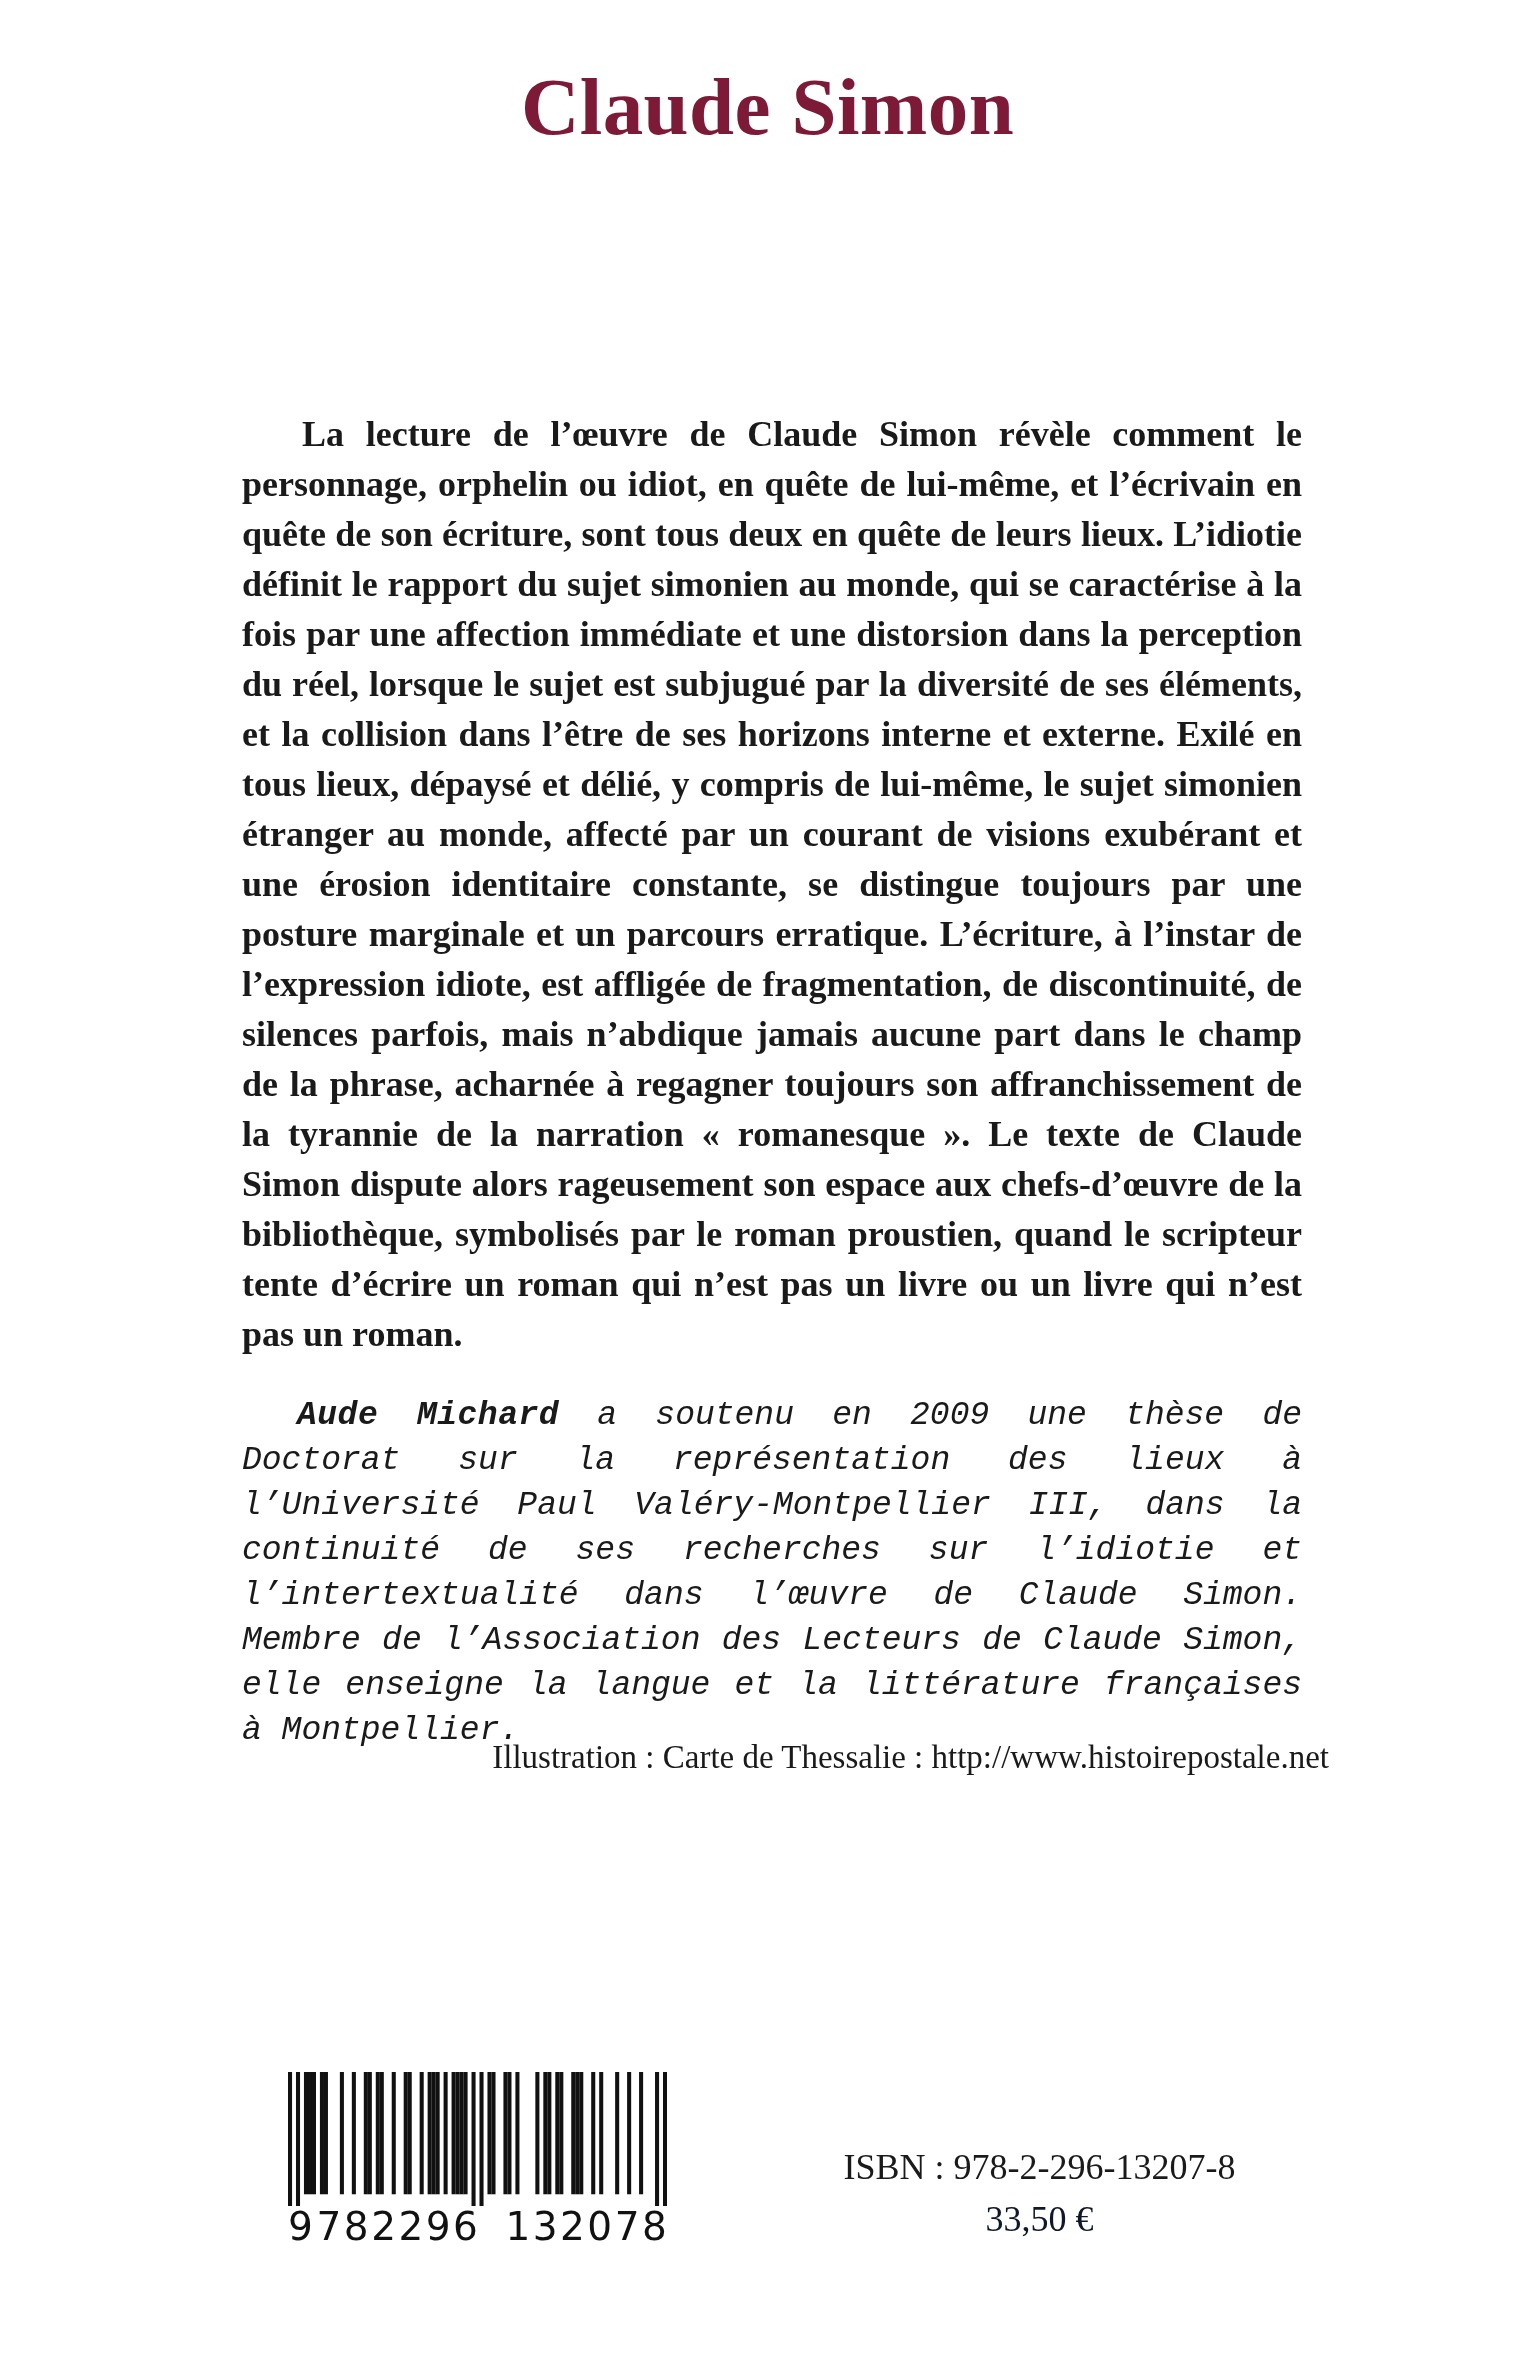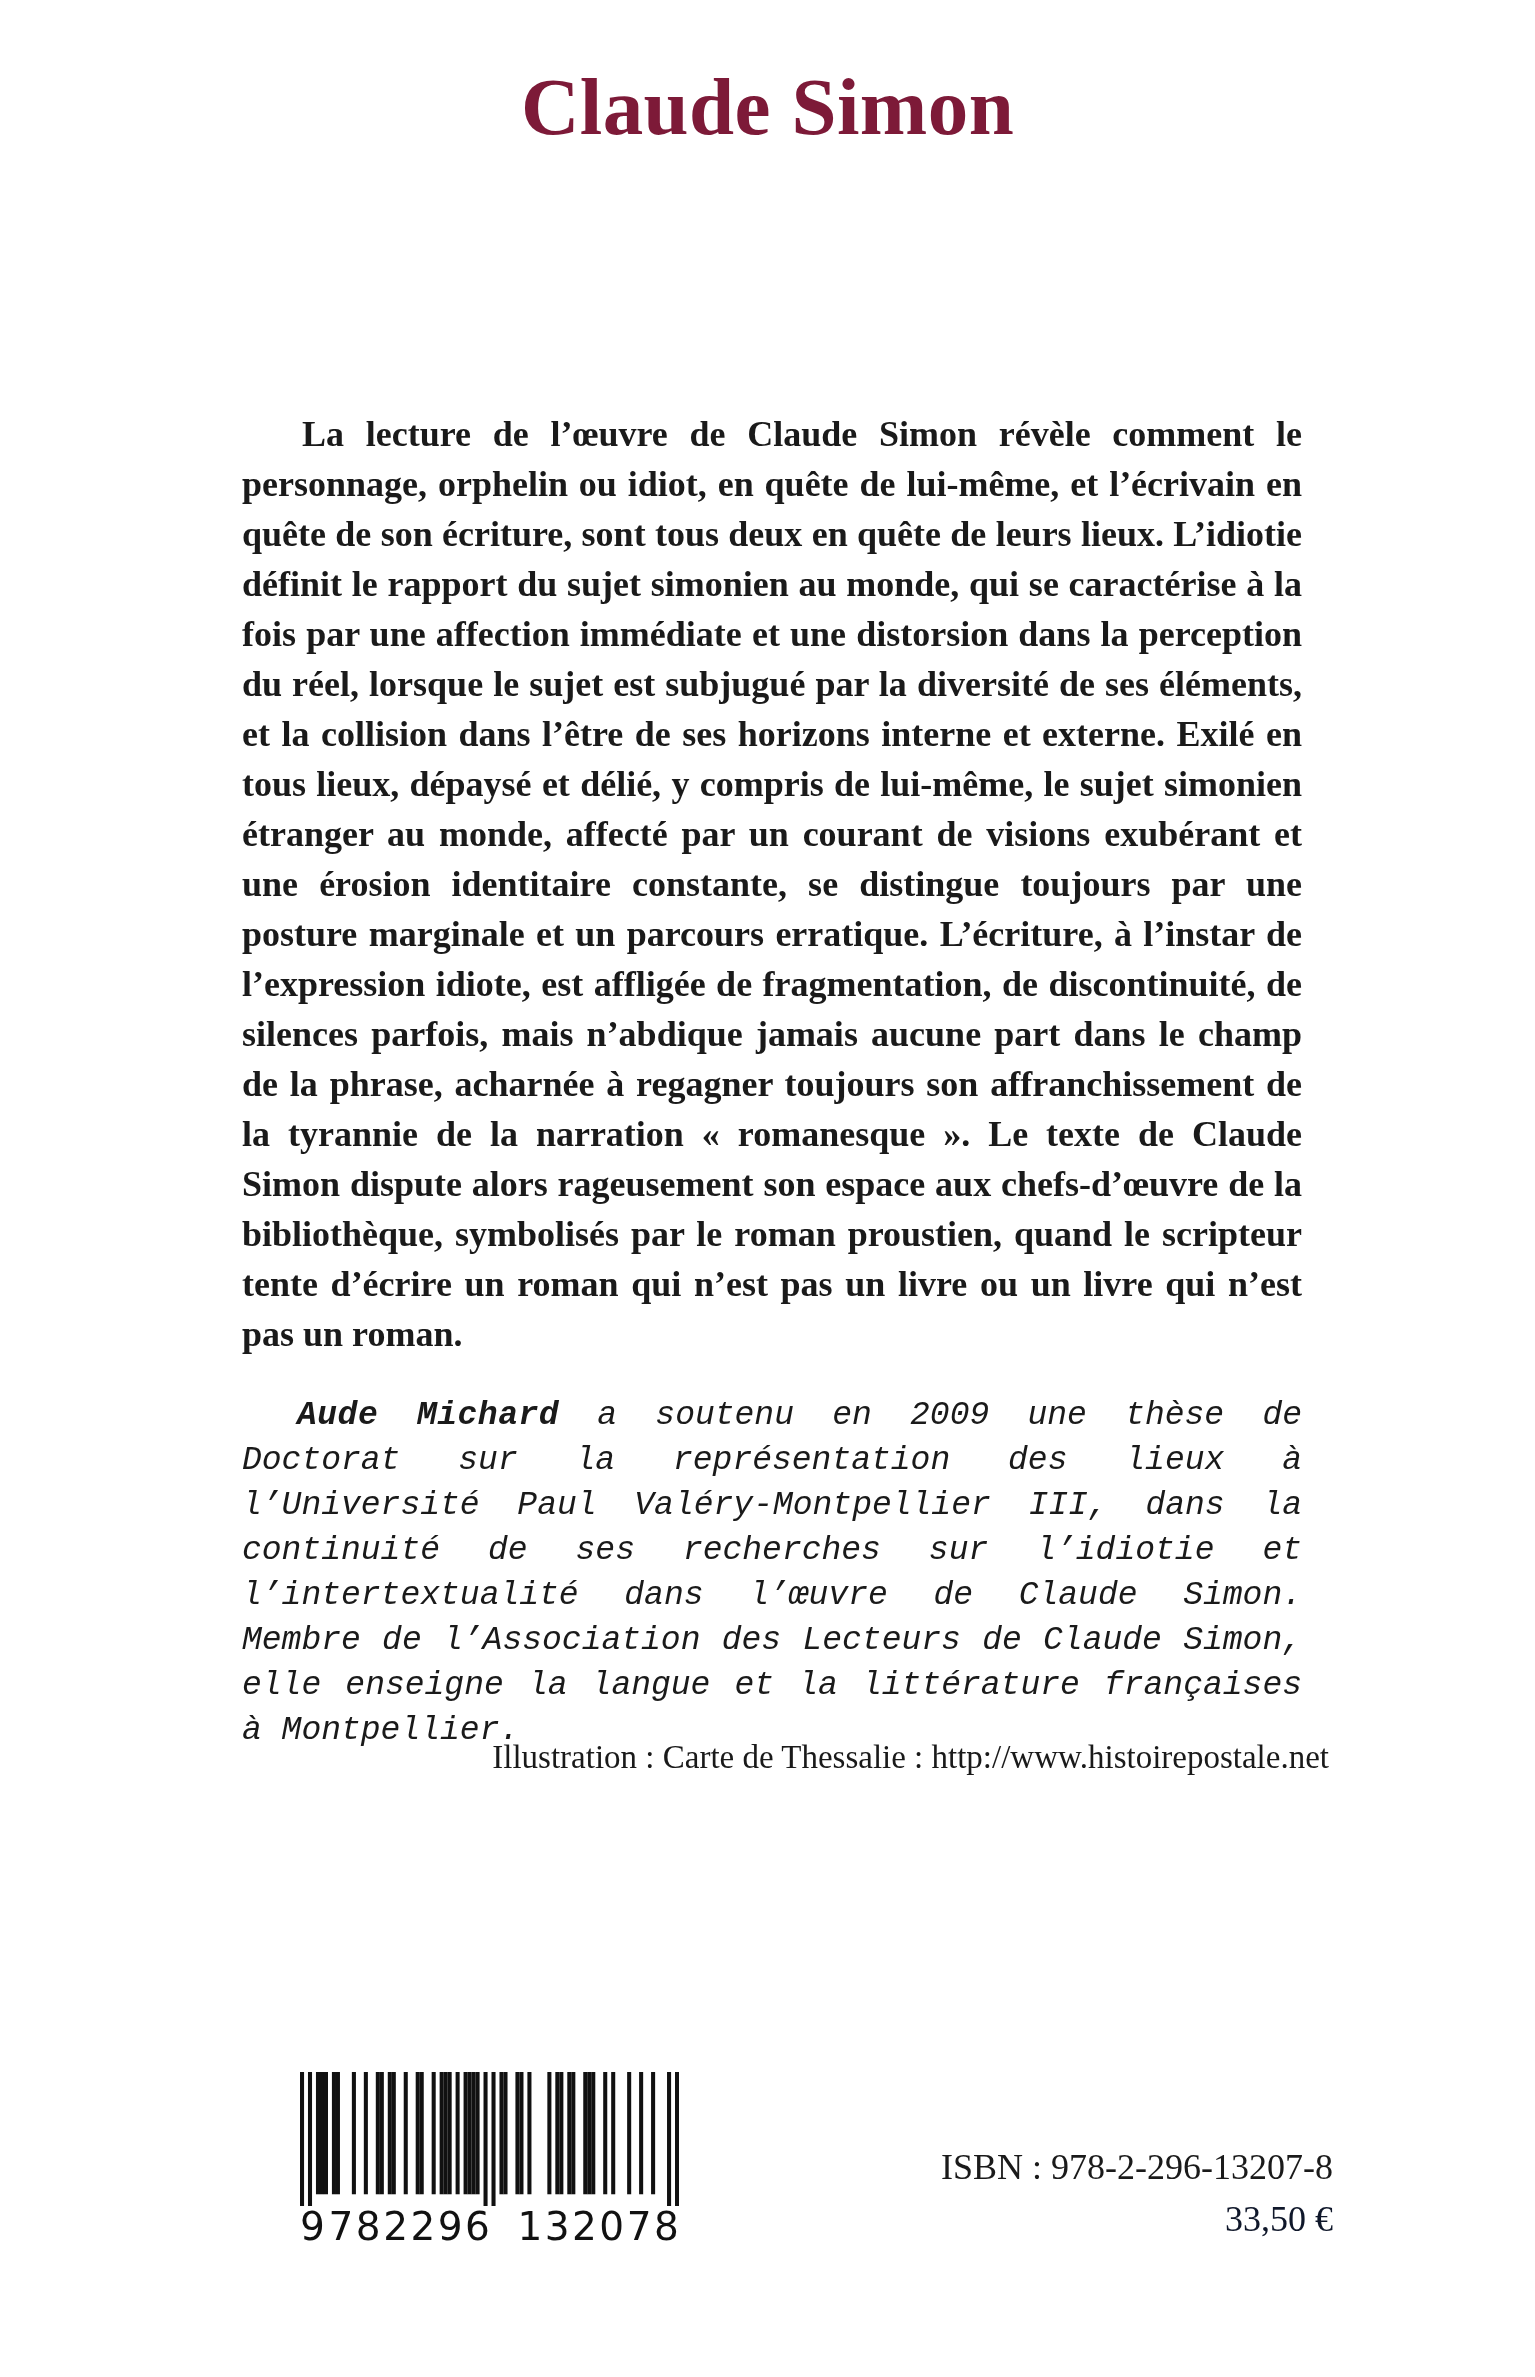--- a/index.html
+++ b/index.html
@@ -108,21 +108,21 @@
   .bottom-bar {
     position: absolute;
     left: 242px;
     top: 2072px;
     width: 1091px;
     height: 210px;
   }
 
   .barcode-wrap {
     position: absolute;
-    left: 58px;
+    left: 46px;
     top: 0;
     width: 370px;
   }
   .barcode-svg-holder {
     width: 379px;
     height: 134px;
     display: block;
   }
   .barcode-digits {
     font-family: "DejaVu Sans", "Liberation Sans", sans-serif;
@@ -135,21 +135,21 @@
   }
   .bc-lead { display: inline-block; width: 28.5px; }
   .bc-group1 { display: inline-block; }
   .bc-gap { display: inline-block; width: 25px; }
   .bc-group2 { display: inline-block; }
 
   .isbn-block {
     position: absolute;
     right: 0;
     top: 69px;
-    text-align: right;
+    text-align: center;
     width: 587px;
   }
   .isbn-line {
     font-size: 36px;
     line-height: 52px;
     color: #1a1a1a;
     margin: 0;
     white-space: nowrap;
   }
   .price-line {

